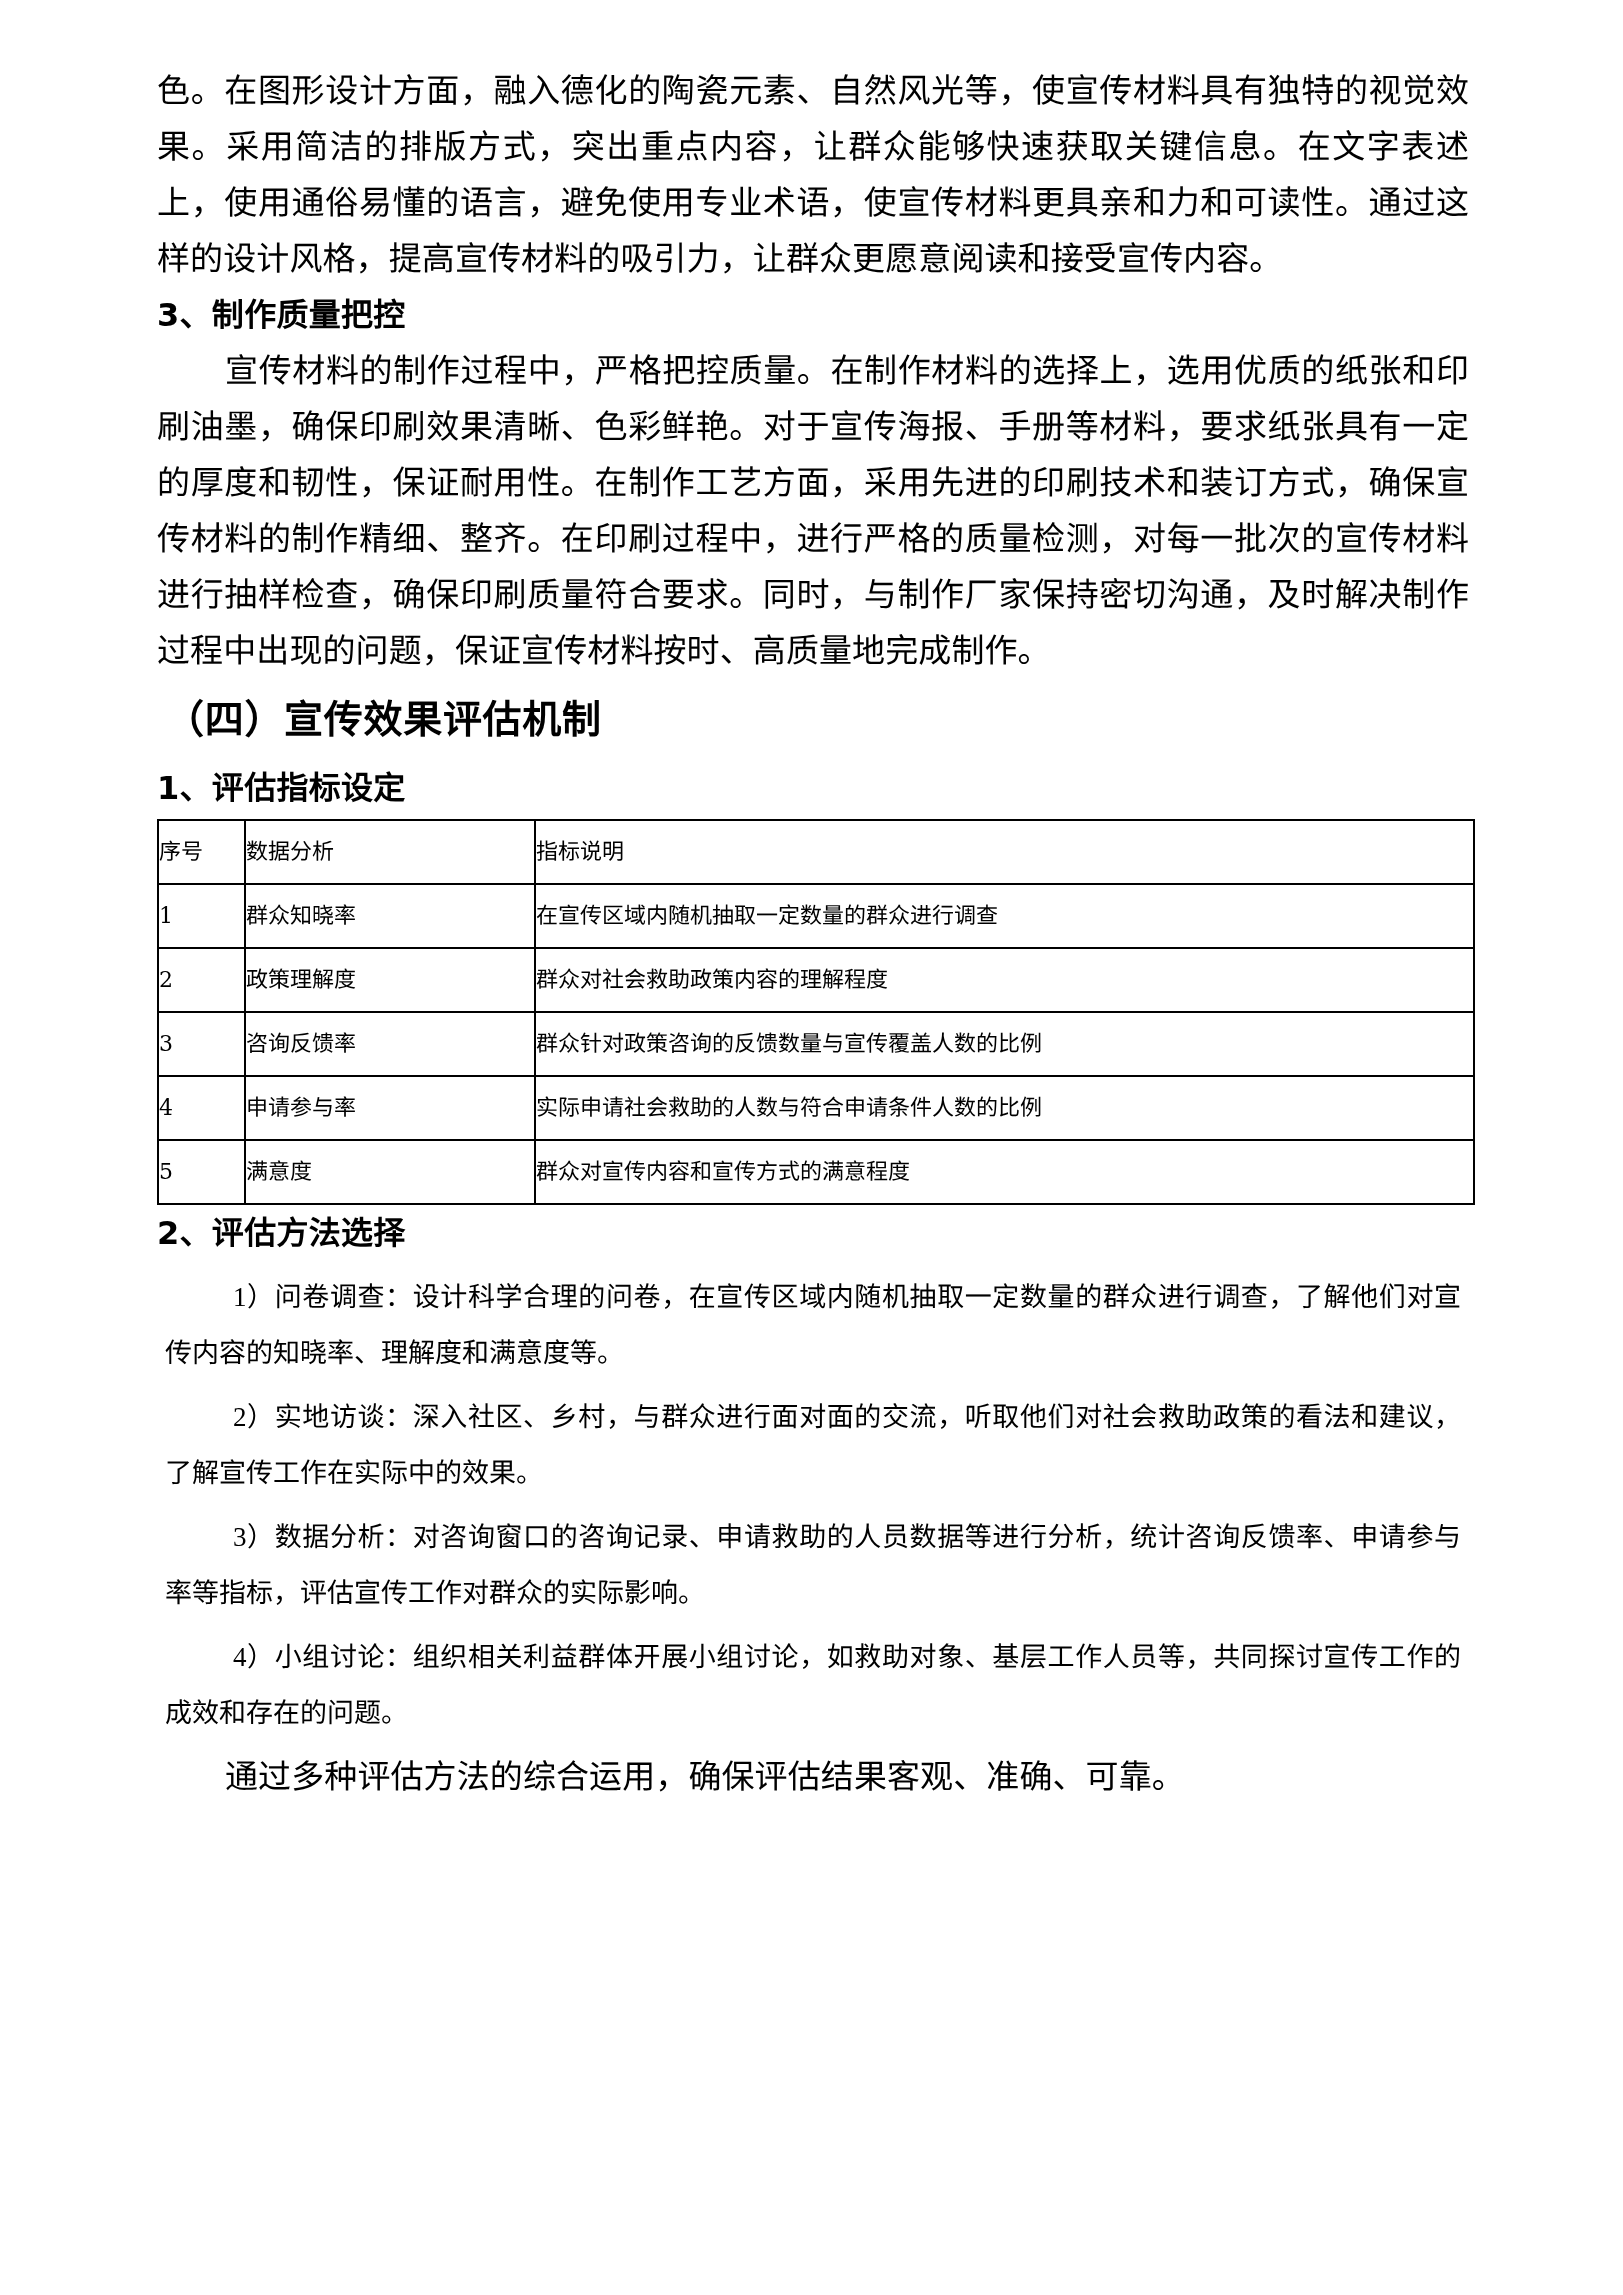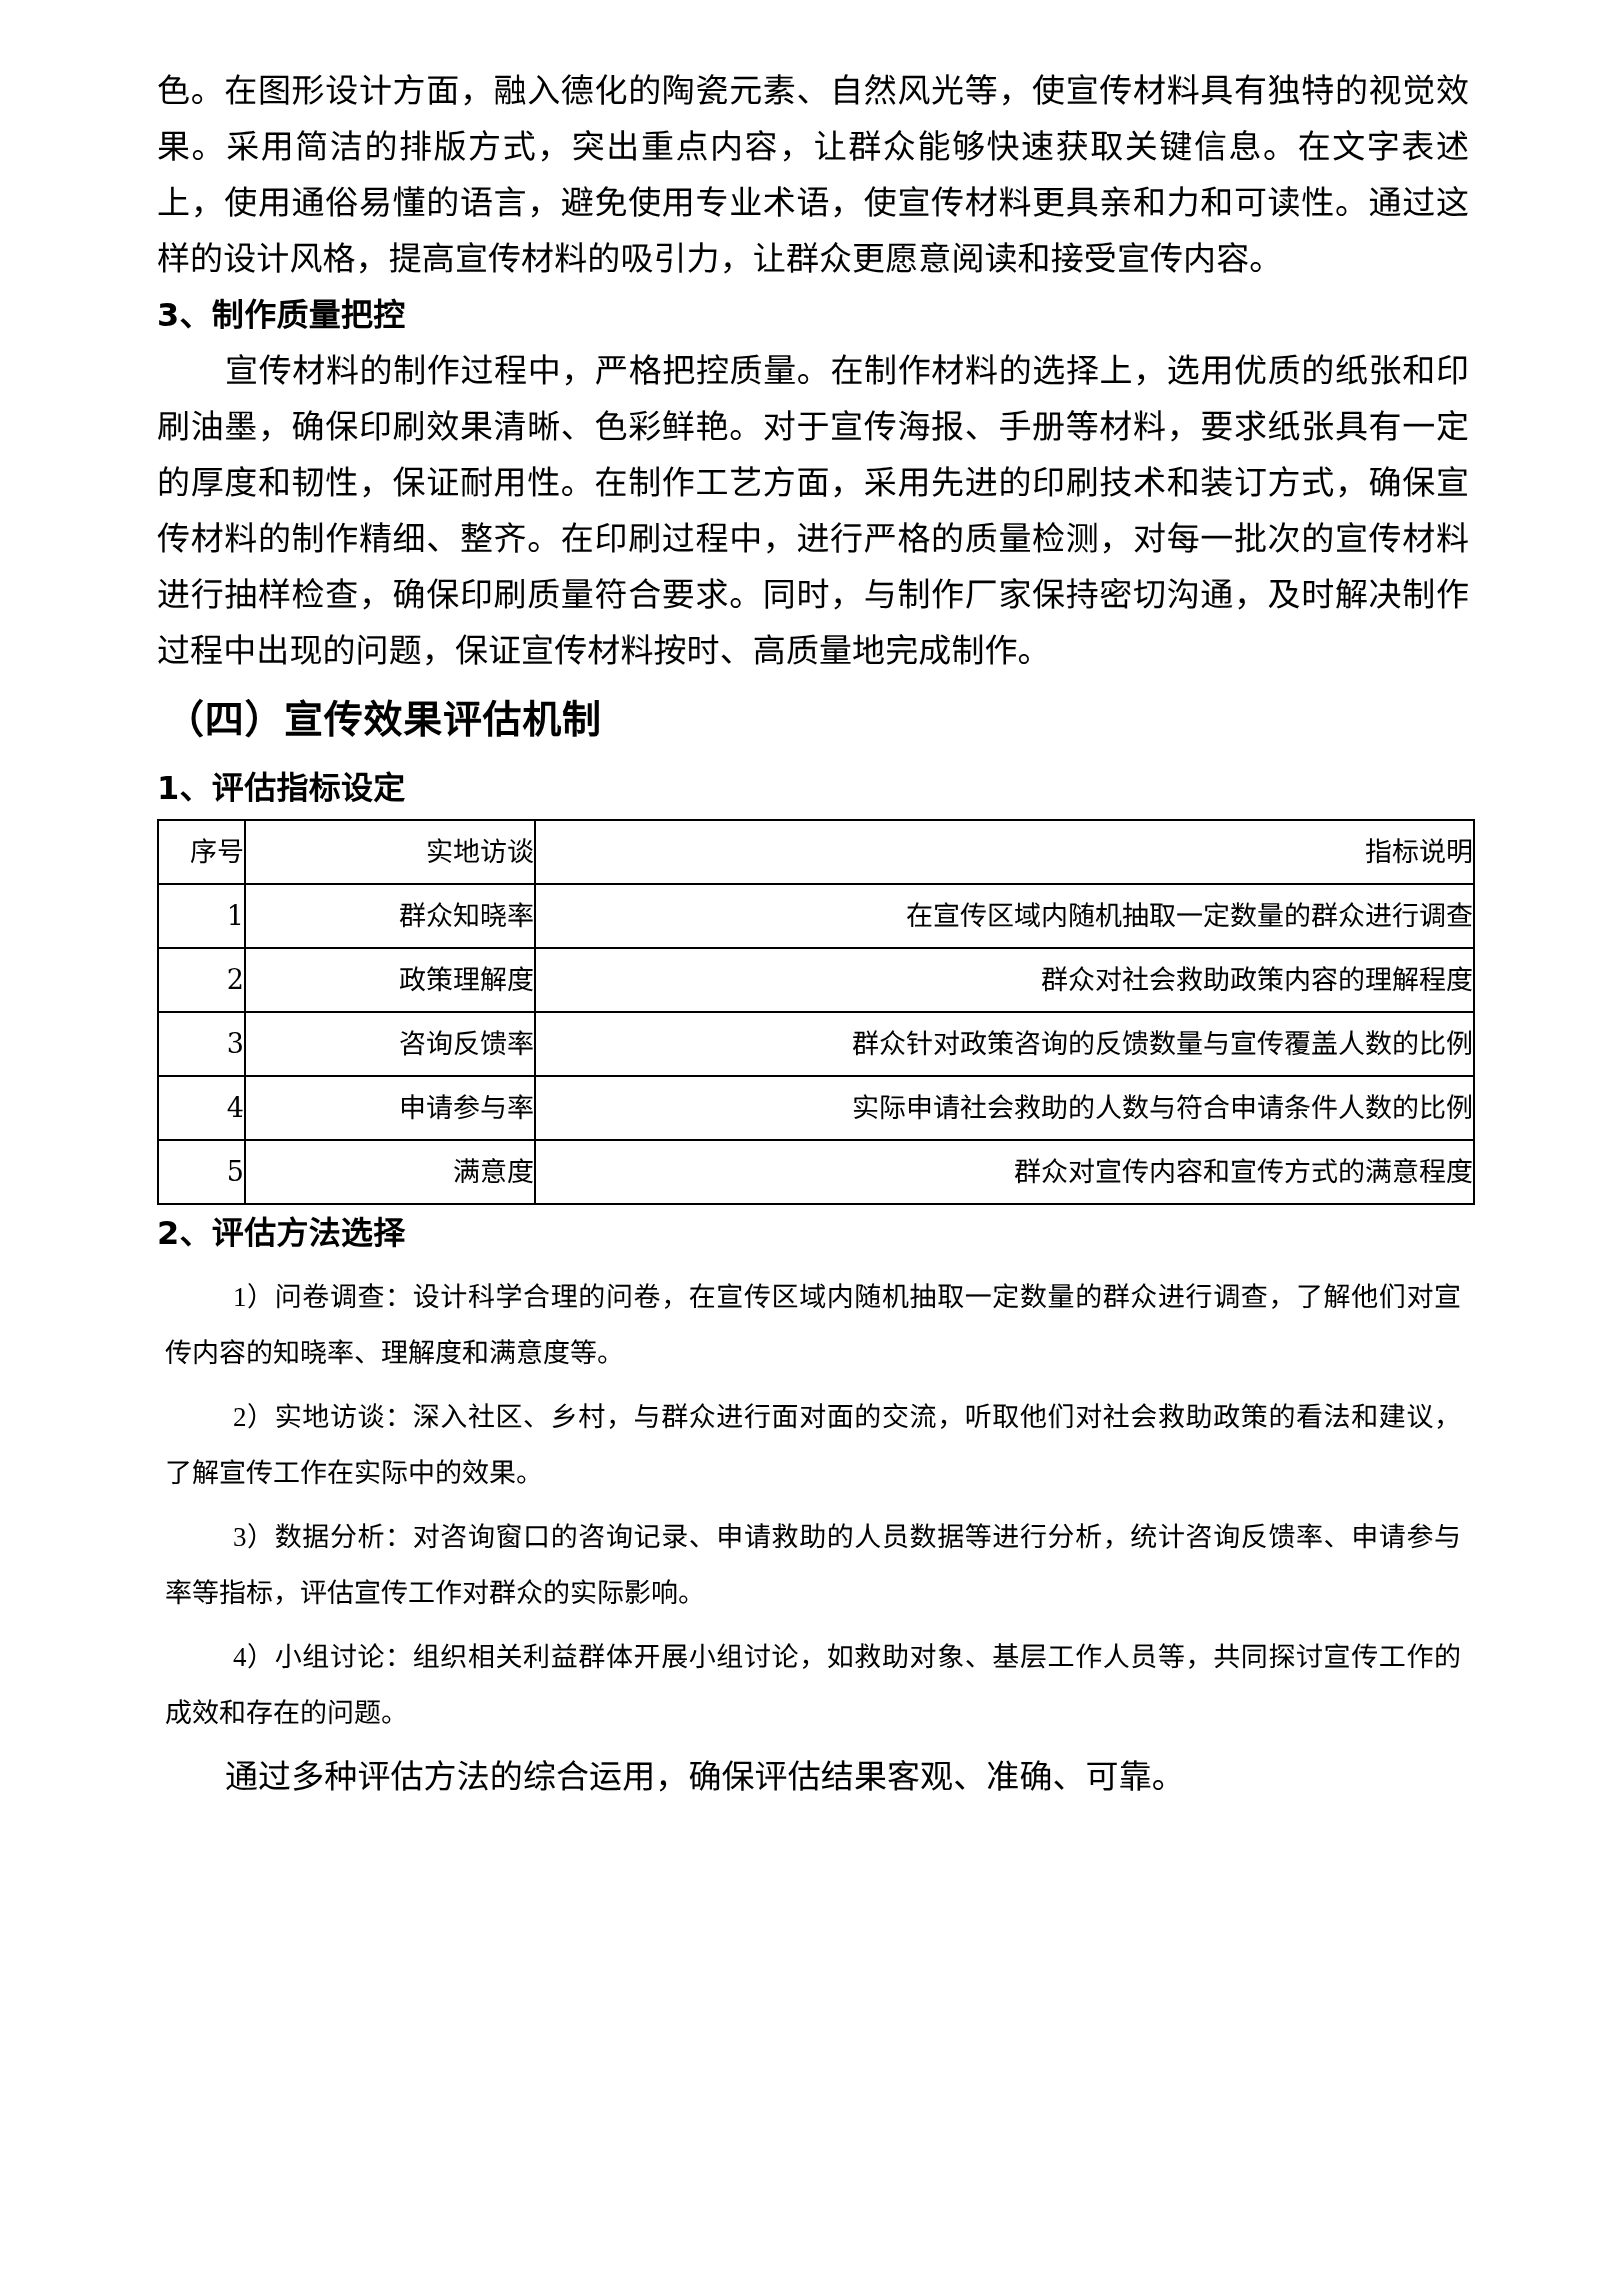--- a/index.html
+++ b/index.html
@@ -92,23 +92,23 @@
 
   table.metrics col.c-no    { width: 87px; }
   table.metrics col.c-name  { width: 290px; }
   table.metrics col.c-desc  { width: 939px; }
 
   table.metrics th,
   table.metrics td {
     border: 2px solid #000000;
     padding: 0;
     height: 62px;
-    text-align: right;
+    text-align: left;
     vertical-align: middle;
-    font-size: 27px;
+    font-size: 22px;
     line-height: 34px;
     font-weight: normal;
     color: #000;
     white-space: nowrap;
   }
 
   table.metrics th {
     font-weight: normal;
   }
 </style>
@@ -130,21 +130,21 @@
 
     <table class="metrics">
       <colgroup>
         <col class="c-no">
         <col class="c-name">
         <col class="c-desc">
       </colgroup>
       <thead>
         <tr>
           <th>序号</th>
-          <th>实地访谈</th>
+          <th>数据分析</th>
           <th>指标说明</th>
         </tr>
       </thead>
       <tbody>
         <tr>
           <td>1</td>
           <td>群众知晓率</td>
           <td>在宣传区域内随机抽取一定数量的群众进行调查</td>
         </tr>
         <tr>

